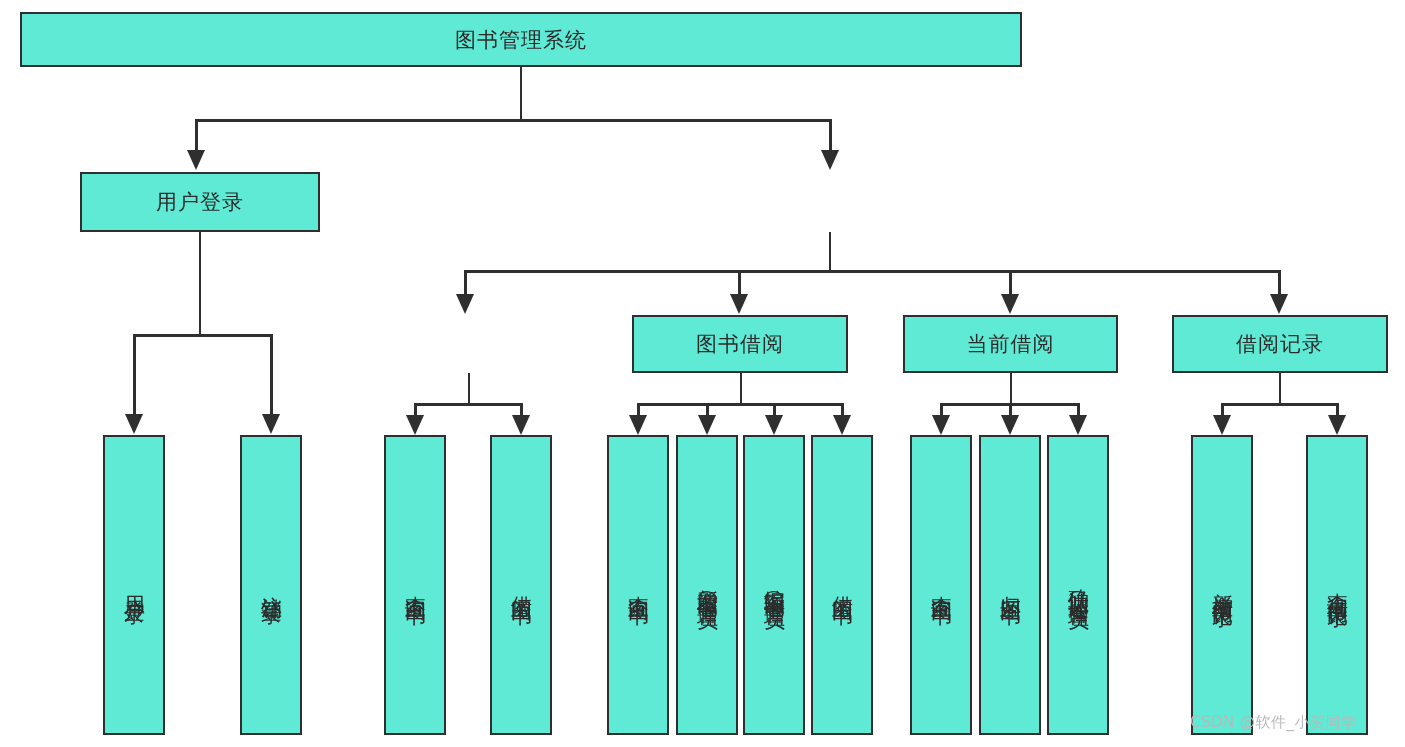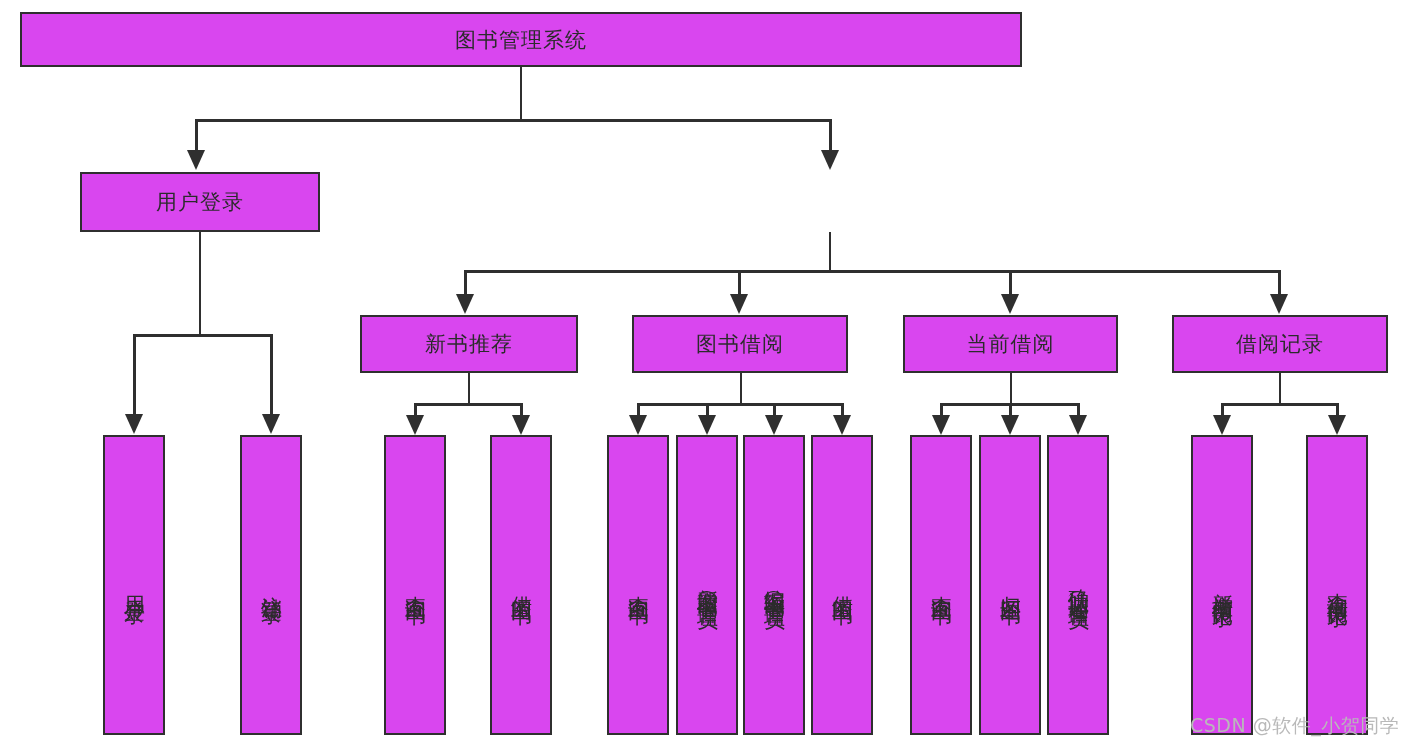--- a/index.html
+++ b/index.html
@@ -14,21 +14,21 @@
     position: relative;
     width: 1405px;
     height: 747px;
     background: #ffffff;
     overflow: hidden;
   }
   .node {
     position: absolute;
     box-sizing: border-box;
     border: 2.5px solid #2f2f2f;
-    background: #d946ef;
+    background: #5eead4;
     display: flex;
     align-items: center;
     justify-content: center;
     color: #2b2b2b;
   }
   .node.h {
     font-size: 21px;
     letter-spacing: 1px;
   }
   .node.v {
@@ -56,21 +56,21 @@
     position: absolute;
     width: 0;
     height: 0;
     border-left: 9px solid transparent;
     border-right: 9px solid transparent;
     border-top: 20px solid #2f2f2f;
   }
   .watermark {
     position: absolute;
     color: #b9b9b9;
-    font-size: 19px;
+    font-size: 15px;
     white-space: nowrap;
     letter-spacing: 0.5px;
   }
 </style>
 </head>
 <body>
 
 <div id="canvas">
 
   <div class="node h" style="left:20px; top:12px; width:1002px; height:55px;">
@@ -107,23 +107,20 @@
 
   <div class="seg vline" style="left:738px; top:270px; height:26px;"></div>
   <div class="arrow" style="left:730px; top:294px;"></div>
 
   <div class="seg vline" style="left:1009px; top:270px; height:26px;"></div>
   <div class="arrow" style="left:1001px; top:294px;"></div>
 
   <div class="seg vline" style="left:1278px; top:270px; height:26px;"></div>
   <div class="arrow" style="left:1270px; top:294px;"></div>
 
-  <div class="node h" style="left:360px; top:315px; width:218px; height:58px;">
-    <span>新书推荐</span>
-  </div>
   <div class="node h" style="left:632px; top:315px; width:216px; height:58px;">
     <span>图书借阅</span>
   </div>
   <div class="node h" style="left:1172px; top:315px; width:216px; height:58px;">
     <span>借阅记录</span>
   </div>
   <div class="node h" style="left:903px; top:315px; width:215px; height:58px;">
     <span>当前借阅</span>
   </div>
 

